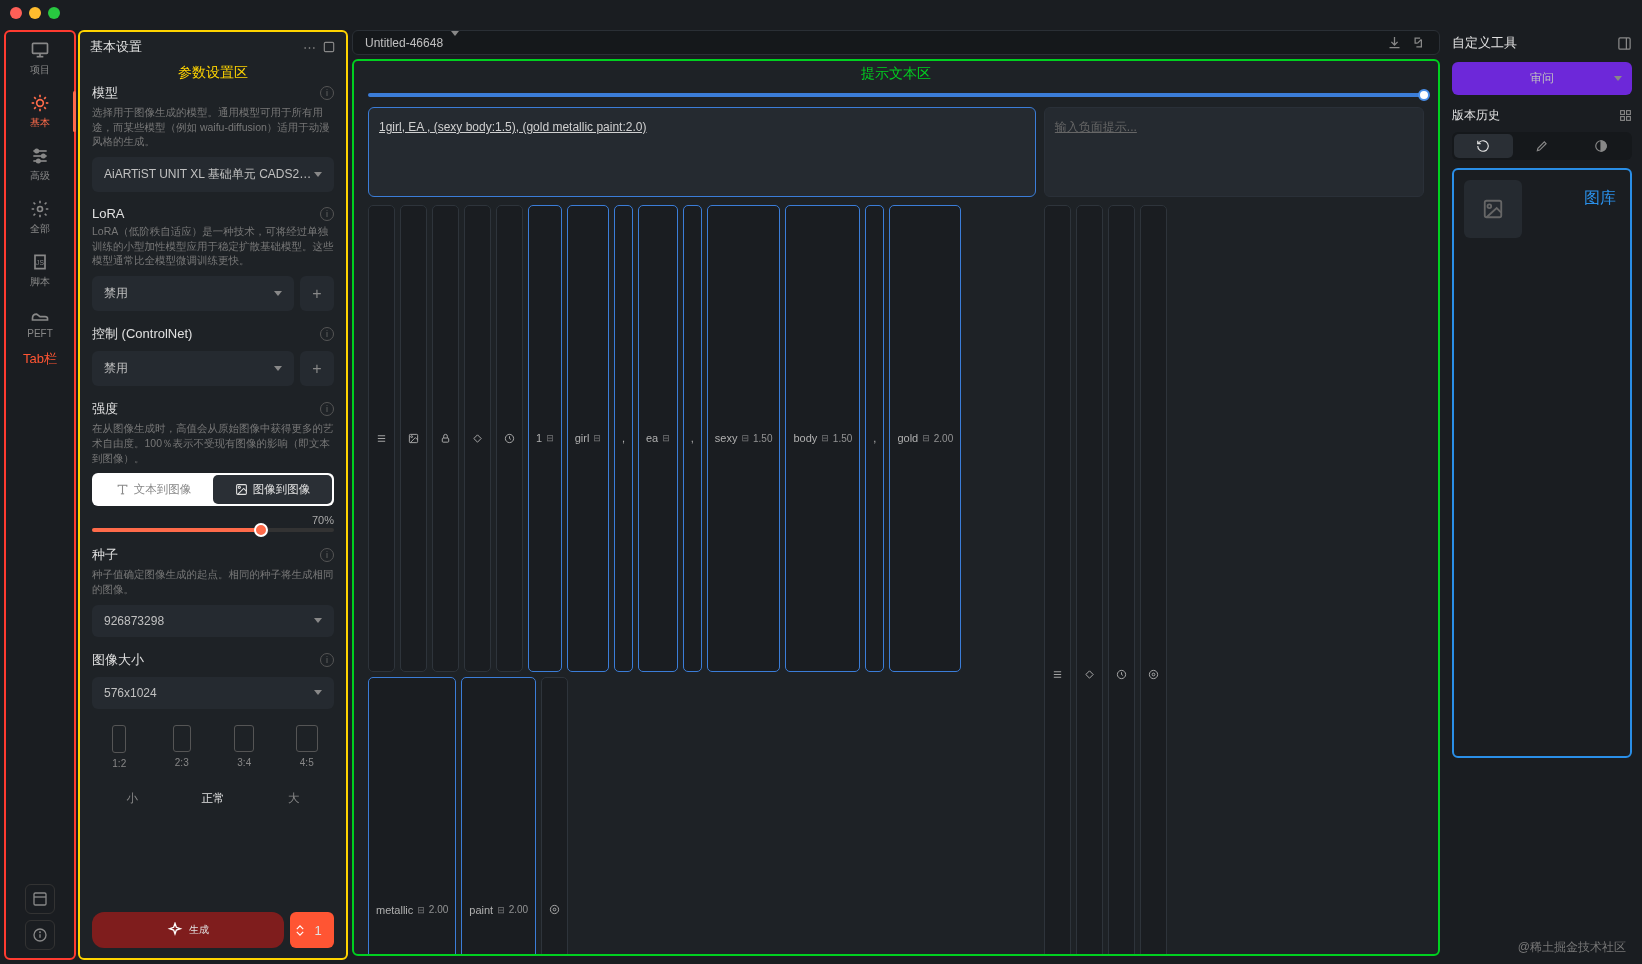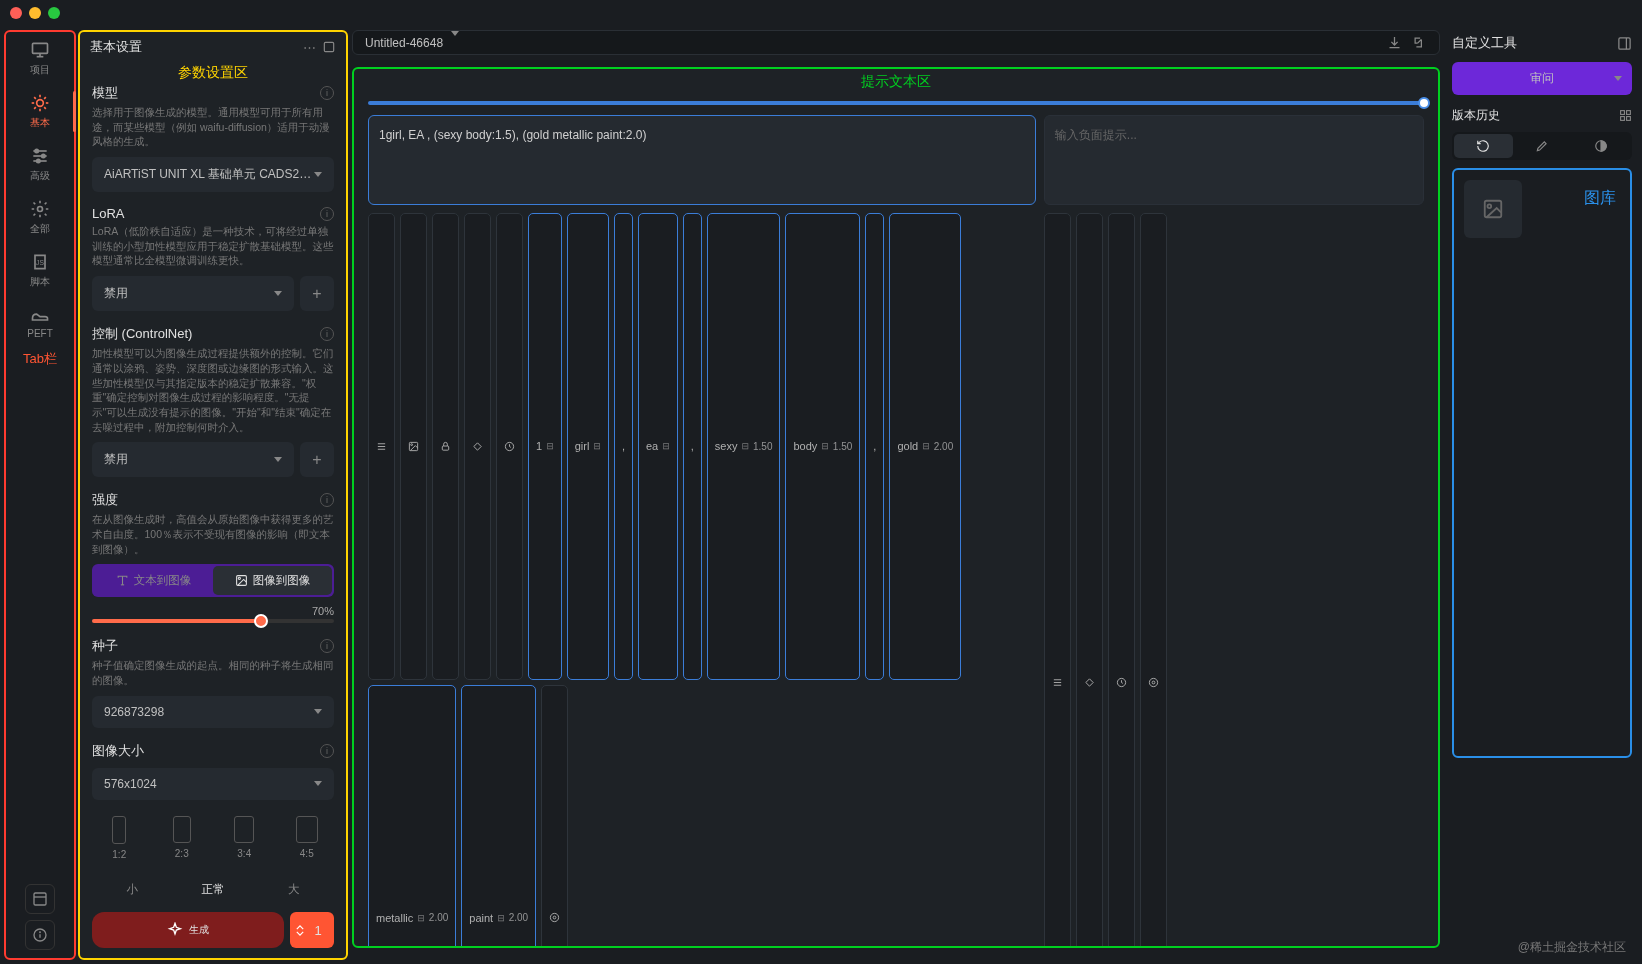--- a/index.html
+++ b/index.html
@@ -41,21 +41,21 @@
 .section { margin-bottom: 14px; }
 .section-title { font-size: 13px; font-weight: 500; color: #e0e0e0; display: flex; align-items: center; }
 .section-title .info { margin-left: auto; color: #666; }
 .section-desc { font-size: 10.5px; color: #777; line-height: 1.4; margin-top: 3px; }
 .dropdown { background: #252a30; border-radius: 6px; padding: 9px 12px; margin-top: 8px; display: flex; align-items: center; cursor: pointer; }
 .dropdown-text { flex: 1; white-space: nowrap; overflow: hidden; text-overflow: ellipsis; font-size: 12px; color: #c0c0c0; }
 .dropdown-row { display: flex; gap: 6px; margin-top: 8px; }
 .dropdown-row .dropdown { flex: 1; margin-top: 0; }
 .plus-btn { width: 34px; background: #252a30; border-radius: 6px; display: flex; align-items: center; justify-content: center; color: #888; font-size: 16px; }
 
-.seg-toggle { display: flex; background: #4c1d95; border-radius: 6px; padding: 2px; margin-top: 8px; }
+.seg-toggle { display: flex; background: #ffffff; border-radius: 6px; padding: 2px; margin-top: 8px; }
 .seg-btn { flex: 1; padding: 7px 0; text-align: center; border-radius: 5px; font-size: 11.5px; color: #888; cursor: pointer; display: flex; align-items: center; justify-content: center; gap: 5px; }
 .seg-btn.active { background: #2a2f35; color: #e0e0e0; }
 
 .slider-row { margin-top: 8px; }
 .slider-val { text-align: right; font-size: 11px; color: #aaa; margin-bottom: 2px; }
 .slider-track { position: relative; height: 4px; background: #333; border-radius: 2px; }
 .slider-fill { position: absolute; left: 0; top: 0; bottom: 0; background: #ff6b4a; border-radius: 2px; }
 .slider-thumb { position: absolute; top: 50%; transform: translate(-50%, -50%); width: 14px; height: 14px; background: #ff6b4a; border: 2px solid #fff; border-radius: 50%; }
 
 .aspect-row { display: flex; gap: 8px; margin-top: 10px; }
@@ -68,37 +68,37 @@
 .size-seg-btn.active { color: #e0e0e0; }
 
 .generate-bar { display: flex; padding: 10px 12px; gap: 6px; }
 .generate-btn { flex: 1; background: #7f1d1d; border-radius: 12px; padding: 10px; display: flex; align-items: center; justify-content: center; gap: 6px; cursor: pointer; font-size: 10px; font-weight: 500; }
 .gen-count { width: 44px; background: #ff5533; border-radius: 6px; display: flex; align-items: center; justify-content: center; position: relative; font-size: 13px; }
 .gen-count::before { content: ''; position: absolute; left: 10px; top: 50%; transform: translateY(-50%); width: 0; height: 0; }
 .gen-stepper { position: absolute; left: 6px; display: flex; flex-direction: column; gap: 1px; }
 .gen-stepper svg { width: 8px; height: 5px; }
 
 
-.center { flex: 1; display: flex; flex-direction: column; margin: 4px 2px; gap: 12px; }
+.center { flex: 1; display: flex; flex-direction: column; margin: 4px 2px; gap: 4px; }
 .doc-tab { background: #15181b; border: 1px solid #2a2f35; border-radius: 6px; padding: 4px 12px; display: flex; align-items: center; }
 .doc-tab-title { font-size: 12px; color: #c0c0c0; }
 .doc-tab-icons { margin-left: auto; display: flex; gap: 10px; color: #888; }
 
 .prompt-area { border: 2px solid #00d020; border-radius: 6px; background: #1e2226; padding: 0; position: relative; overflow: hidden; }
 .prompt-annot { text-align: center; color: #00d020; font-size: 14px; font-weight: 500; padding: 4px 0; }
 .prompt-slider { position: relative; height: 4px; margin: 6px 14px 10px; }
 .prompt-slider-track { position: absolute; inset: 0; background: #1a1d21; border-radius: 2px; }
 .prompt-slider-fill { position: absolute; left: 0; right: 0; top: 0; bottom: 0; background: #3b7dd8; border-radius: 2px; }
 .prompt-slider-thumb { position: absolute; right: 0; top: 50%; transform: translate(50%, -50%); width: 12px; height: 12px; background: #fff; border: 2px solid #4a8fe8; border-radius: 50%; }
 
 .prompt-boxes { display: flex; gap: 8px; padding: 0 14px; }
 .prompt-box { flex: 1; background: #252a30; border: 1px solid #2a3038; border-radius: 6px; min-height: 90px; padding: 10px; }
 .prompt-box.neg { flex: 0 0 36%; }
 .prompt-box.active { border-color: #3b7dd8; }
-.prompt-text { font-size: 12px; color: #d0d0d0; line-height: 1.5; }
+.prompt-text { font-size: 12px; color: #d0d0d0; line-height: 1.5; text-decoration: underline; }
 .prompt-placeholder { color: #666; }
 
 .chip-rows { padding: 8px 14px 12px; display: flex; gap: 8px; }
 .chip-col { display: flex; flex-wrap: wrap; gap: 5px; }
 .chip-col.main { flex: 1; }
 .chip-col.side { flex: 0 0 36%; }
 .chip { background: #1a1d21; border: 1px solid #2e343b; border-radius: 5px; padding: 4px 7px; display: inline-flex; align-items: center; gap: 4px; font-size: 11px; color: #b0b0b0; cursor: pointer; }
 .chip.primary { border-color: #3b7dd8; }
 .chip .w { font-size: 10px; opacity: 0.8; }
 .chip .x { opacity: 0.6; font-size: 9px; }
@@ -270,21 +270,20 @@
           </div>
           <div class="plus-btn">+</div>
         </div>
       </div>
 
       <div class="section">
         <div class="section-title">
             <span>控制 (ControlNet)</span>
             <span class="info info-i">i</span>
           </div>
-        <div class="section-desc">加性模型可以为图像生成过程提供额外的控制。它们通常以涂鸦、姿势、深度图或边缘图的形式输入。这些加性模型仅与其指定版本的稳定扩散兼容。"权重"确定控制对图像生成过程的影响程度。"无提示"可以生成没有提示的图像。"开始"和"结束"确定在去噪过程中，附加控制何时介入。</div>
         <div class="dropdown-row">
           <div class="dropdown">
             <span class="dropdown-text">禁用</span>
             <span class="chev-down"></span>
           </div>
           <div class="plus-btn">+</div>
         </div>
       </div>
 
       <div class="section">

